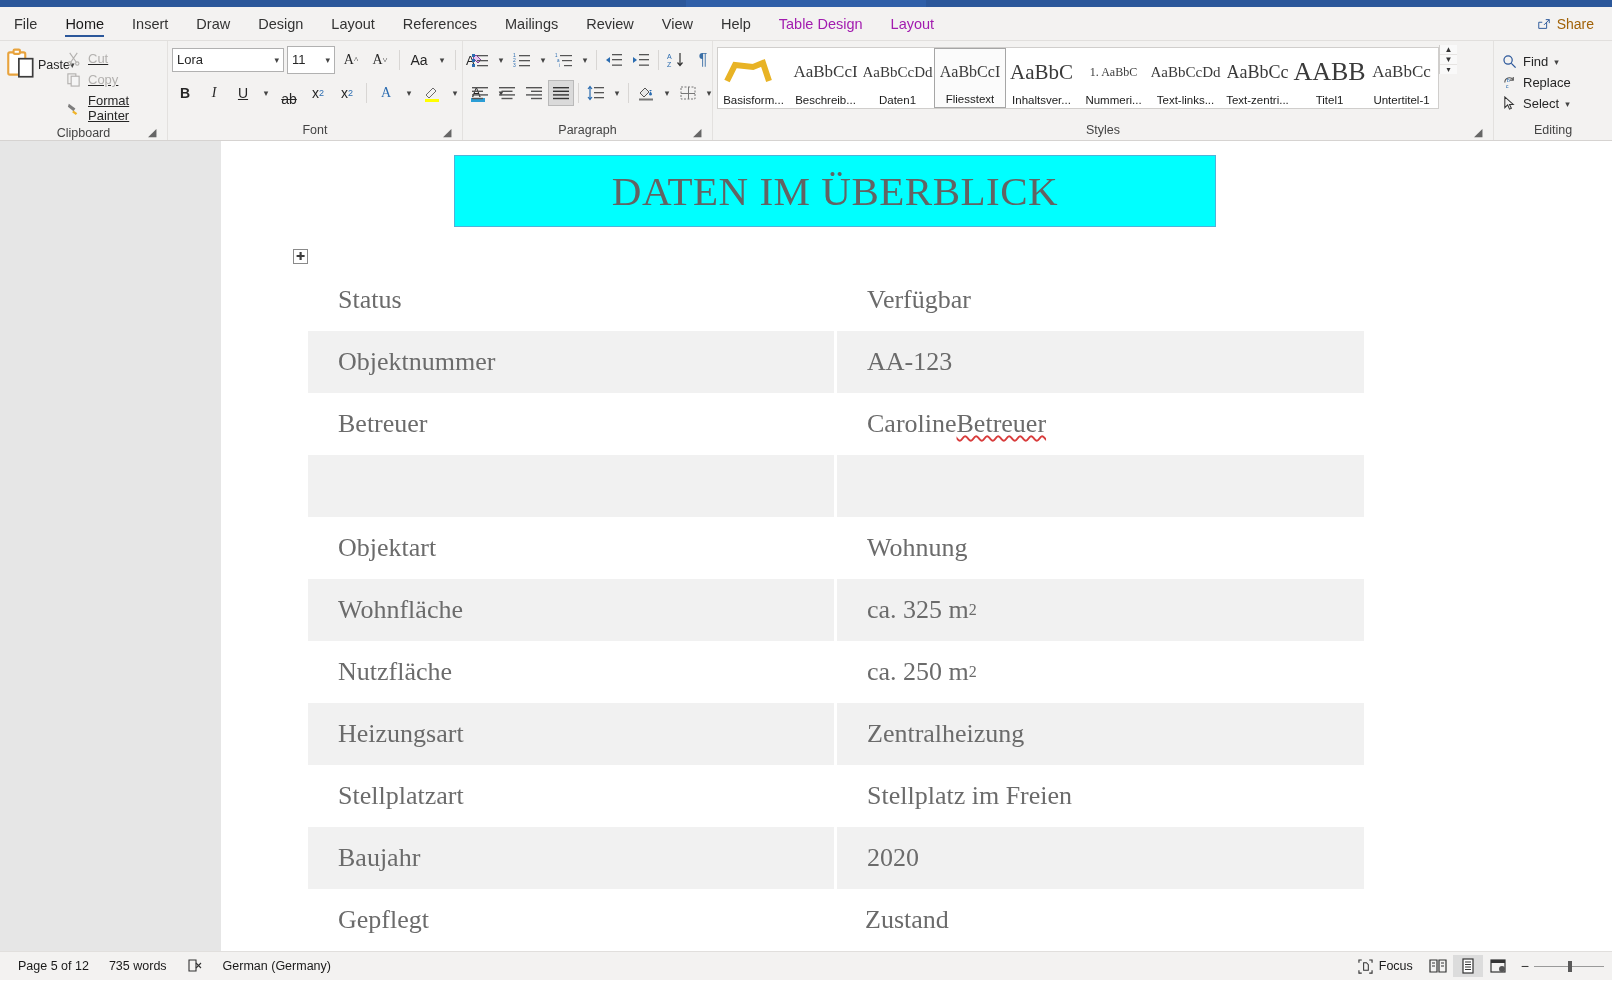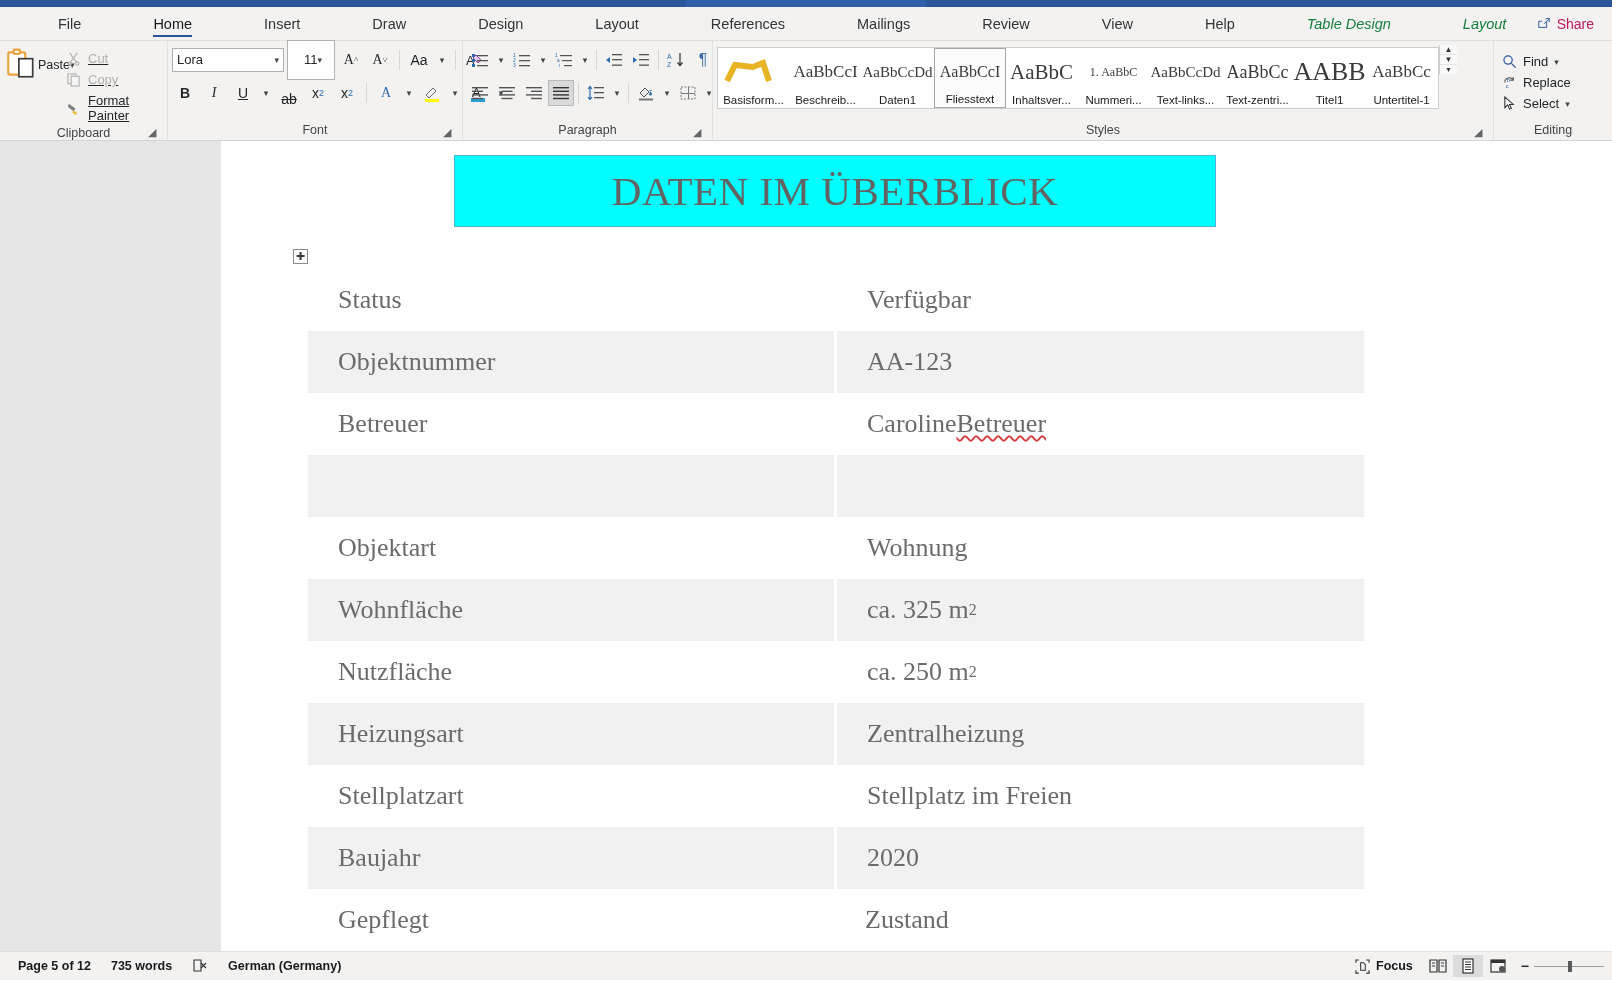--- a/index.html
+++ b/index.html
@@ -29,33 +29,32 @@
     align-items: stretch;
     border-bottom: 1px solid #e1dfdd;
     position: relative;
   }
   .tab {
     padding: 0 14px;
     display: flex; align-items: center;
     font-size: 14.5px; color: #333333;
     position: relative; cursor: default;
     white-space: nowrap;
-    margin-left: 44px;
-  }
-  .tab.ctx { color: #15803d; font-style: italic; }
+  }
+  .tab.ctx { color: #a21caf; }
   .tab.active { color: #1a1a1a; }
   .tab.active::after {
     content: ""; position: absolute;
     left: 14px; right: 14px; bottom: 3px;
     height: 2.5px; background: #2b579a;
   }
   .share-btn {
     margin-left: auto; margin-right: 8px;
-    display: flex; align-items: flex-start; gap: 6px;
-    padding: 3px 10px; font-size: 14px; color: #be185d;
+    display: flex; align-items: center; gap: 6px;
+    padding: 3px 10px; font-size: 14px; color: #a16207;
     align-self: center;
   }
 
   
   .ribbon {
     height: 100px;
     background: #f3f2f1;
     display: flex;
     border-bottom: 1px solid #d6d3d1;
     position: relative;
@@ -97,22 +96,22 @@
   
   .g-font { width: 295px; }
   .frow { display: flex; align-items: center; gap: 3px; height: 29px; }
   .frow2 { margin-top: 4px; }
   .fontname {
     width: 112px; height: 24px; border: 1px solid #b1b1b1; background: #fff;
     font-size: 13px; padding: 0 4px; display: flex; align-items: center;
     justify-content: space-between;
   }
   .fontsize {
-    width: 48px; height: 40px; border: 1px solid #b1b1b1; background: #fff;
-    font-size: 13px; padding: 0 16px; display: flex; align-items: center;
+    width: 48px; height: 28px; border: 1px solid #b1b1b1; background: #fff;
+    font-size: 13px; padding: 0 4px; display: flex; align-items: center;
     justify-content: space-between;
   }
   .ic {
     min-width: 26px; height: 26px; display: flex; align-items: center;
     justify-content: center; font-size: 14px; color: #262626;
     cursor: default;
   }
   .ic.sm { min-width: 14px; font-size: 9px; color: #444; }
   .ic.on { background: #dadada; border: 1px solid #b9b9b9; }
   .vsep { width: 1px; height: 20px; background: #d8d6d4; margin: 0 3px; }
@@ -223,21 +222,20 @@
     text-underline-offset: 3px;
   }
 
   
   .statusbar {
     height: 29px; background: #f3f2f1;
     border-top: 1px solid #e1dfdd;
     display: flex; align-items: center;
     font-size: 12.5px; color: #1a1a1a;
     padding: 0 8px;
-    font-weight: bold;
   }
   .sb-item { padding: 0 10px; display: flex; align-items: center; gap: 6px; white-space: nowrap;}
   .sb-right { margin-left: auto; display: flex; align-items: center; }
   .view-btn {
     width: 30px; height: 22px; display: flex; align-items: center;
     justify-content: center; font-size: 14px; color: #333;
   }
   .view-btn.on { background: #dcdcdc; }
   .zoom-slider { display: flex; align-items: center; gap: 5px; padding-left: 8px;}
   .zs-line { width: 70px; height: 1px; background: #9a9a9a; position: relative;}

